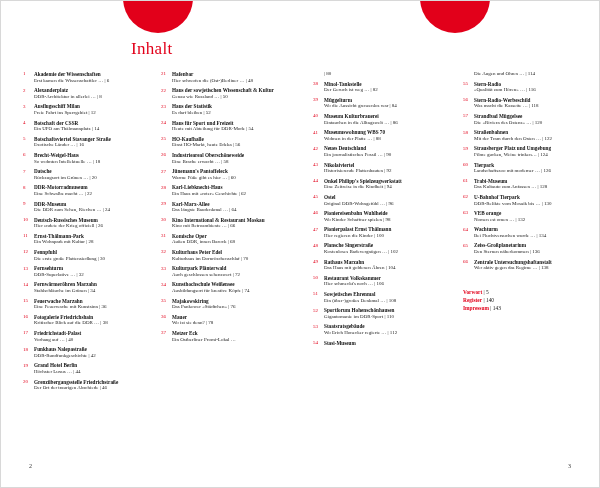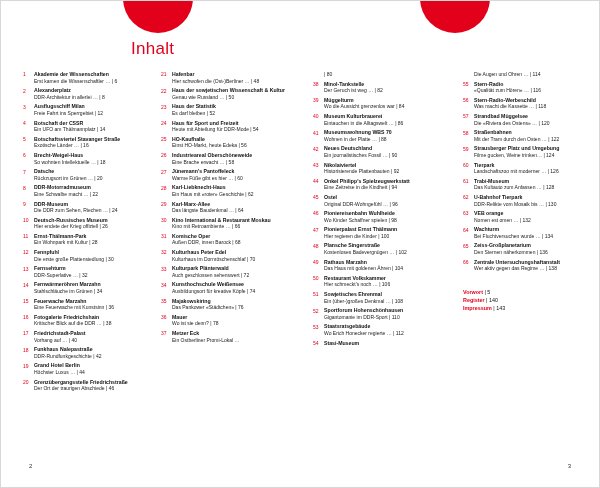--- a/index.html
+++ b/index.html
@@ -14,20 +14,21 @@
     overflow: hidden;
   }
   .spread {
     position: relative;
     width: 600px;
     height: 488px;
     background: #ffffff;
     box-sizing: border-box;
     border: 1px solid #d8d8d8;
     overflow: hidden;
+    font-family: Liberation Serif, serif;
   }
   
   .circle {
     position: absolute;
     top: -38px;
     width: 70px;
     height: 70px;
     border-radius: 50%;
     background: #e2001a;
   }

